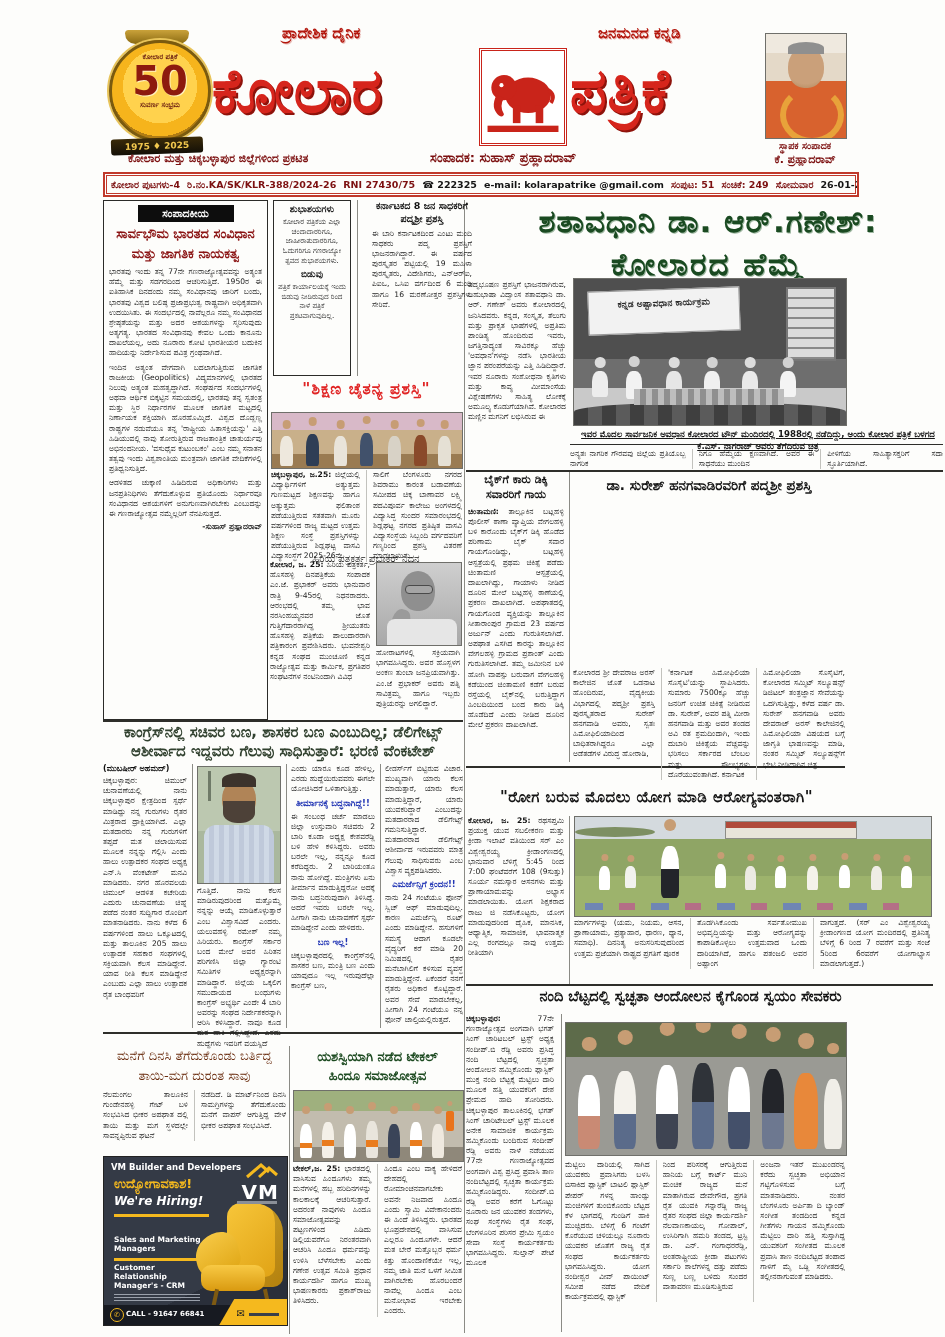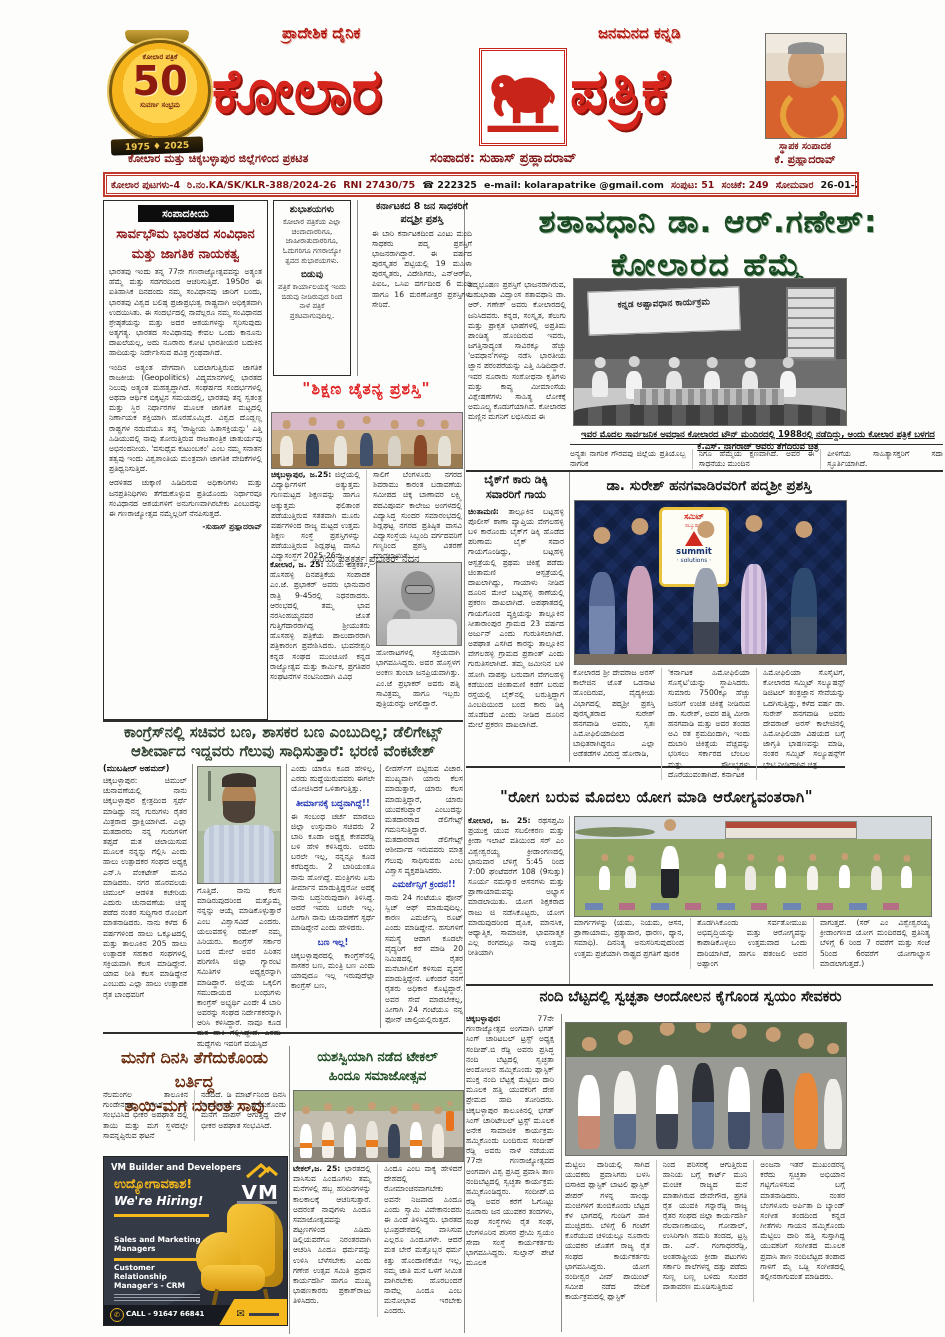--- a/index.html
+++ b/index.html
@@ -172,21 +172,21 @@
     <div class="bt">ಈ ಸಂಬಂಧ ಚರ್ಚೆ ಮಾಡಲು ಜಿಲ್ಲಾ ಉಸ್ತುವಾರಿ ಸಚಿವರು 2 ಬಾರಿ ಕೂಡಾ ಅಧ್ಯಕ್ಷ ಕೇಶವರೆಡ್ಡಿ ಬಳಿ ಹೇಳಿ ಕಳಿಸಿದ್ದರು. ಅವರು ಬರಲೇ ಇಲ್ಲ, ನನ್ನನ್ನೂ ಕೂಡ ಕರೆದಿದ್ದರು. 2 ಬಾರಿಯಂತೂ ನಾನು ಹೋಗಿದ್ದೆ. ಮಂತ್ರಿಗಳು ಏನು ತೀರ್ಮಾನ ಮಾಡುತ್ತಿದ್ದರೋ ಅದಕ್ಕೆ ನಾನು ಬದ್ಧನಿರುವುದಾಗಿ ತಿಳಿಸಿದ್ದೆ. ಅದರೆ ಇವರು ಬರಲೇ ಇಲ್ಲ. ಹೀಗಾಗಿ ನಾನು ಚುನಾವಣೆಗೆ ಸ್ಪರ್ಧೆ ಮಾಡಿದ್ದೇನೆ ಎಂದು ಹೇಳಿದರು.</div>
     <div class="ctr" style="font-size:8.5px;font-weight:bold;color:#2034b4;margin:3px 0;">ಬಣ ಇಲ್ಲ!</div>
     <div class="bt">ಚಿಕ್ಕಬಳ್ಳಾಪುರದಲ್ಲಿ ಕಾಂಗ್ರೆಸ್‌ನಲ್ಲಿ ಶಾಸಕರ ಬಣ, ಮಂತ್ರಿ ಬಣ ಎಂದು ಯಾವುದೂ ಇಲ್ಲ ಇರುವುದೆಲ್ಲಾ ಕಾಂಗ್ರೆಸ್ ಬಣ,</div>
   </div>
   <div class="abs" style="left:385px;top:764px;width:78px;">
     <div class="bt">ಲೀಡರ್ಸ್‌ಗೆ ಬಿಟ್ಟಿರುವ ವಿಚಾರ. ಮುಖ್ಯವಾಗಿ ಯಾರು ಕೆಲಸ ಮಾಡುತ್ತಾರೆ, ಯಾರು ಕೆಲಸ ಮಾಡುತ್ತಿದ್ದಾರೆ, ಯಾರು ಯುವಕರಿದ್ದಾರೆ ಎಂಬುದನ್ನು ಮತದಾರರಾದ ಡೆಲಿಗೇಟ್ಸ್ ಗಮನಿಸುತ್ತಿದ್ದಾರೆ. ಮತದಾರರಾದ ಡೆಲಿಗೇಟ್ಸ್ ಆಶೀರ್ವಾದ ಇರುವವರು ಮಾತ್ರ ಗೆಲುವು ಸಾಧಿಸುವರು ಎಂಬ ವಿಶ್ವಾಸ ವ್ಯಕ್ತಪಡಿಸಿದರು.</div>
     <div class="ctr" style="font-size:8.5px;font-weight:bold;color:#2034b4;margin:3px 0;">ಎಮರ್ಜೆನ್ಸಿಗೆ ಕ್ರಂದನ!!</div>
     <div class="bt">ನಾನು 24 ಗಂಟೆಯೂ ಫೋನ್ ಸ್ವಿಚ್ ಆಫ್ ಮಾಡುವುದಿಲ್ಲ. ಕಾರಣ ಎಮರ್ಜೆನ್ಸಿ ರೂಟ್ ಎಂದು ಮಾಡಿದ್ದೇನೆ. ಹಸುಗಳಿಗೆ ಸಮಸ್ಯೆ ಆದಾಗ ಕೂಡಲೇ ವೈದ್ಯರಿಗೆ ಕರೆ ಮಾಡಿ 20 ನಿಮಿಷದಲ್ಲಿ ರೈತರ ಮನೆಬಾಗಿಲಿಗೆ ಕಳಿಸುವ ವ್ಯವಸ್ಥೆ ಮಾಡುತ್ತಿದ್ದೇನೆ. ಏಕೆಂದರೆ ನನಗೆ ರೈತರು ಅಧಿಕಾರ ಕೊಟ್ಟಿದ್ದಾರೆ. ಅವರ ಸೇವೆ ಮಾಡಬೇಕಲ್ಲ, ಹೀಗಾಗಿ 24 ಗಂಟೆಯೂ ನನ್ನ ಫೋನ್ ಚಾಲ್ತಿಯಲ್ಲಿರುತ್ತದೆ.</div>
   </div>
 
-  <div class="abs ctr" style="left:103px;top:1046px;width:183px;font-size:16px;font-weight:bold;color:#6a2c0e;line-height:1.5;">
+  <div class="abs ctr" style="left:103px;top:1046px;width:183px;font-size:13px;font-weight:normal;color:#6a2c0e;line-height:1.5;">
     <div>ಮನೆಗೆ ದಿನಸಿ ತೆಗೆದುಕೊಂಡು ಬರ್ತಿದ್ದ</div>
     <div>ತಾಯಿ-ಮಗ ದುರಂತ ಸಾವು</div>
   </div>
   <div class="abs cols" style="left:103px;top:1090px;width:183px;">
     <div class="bt">ನೆಲಮಂಗಲ ತಾಲೂಕಿನ ಗುಂಡೇನಹಳ್ಳಿ ಗೇಟ್ ಬಳಿ ಸಂಭವಿಸಿದ ಭೀಕರ ಅಪಘಾತ ದಲ್ಲಿ ತಾಯಿ ಮತ್ತು ಮಗ ಸ್ಥಳದಲ್ಲೇ ಸಾವನ್ನಪ್ಪಿರುವ ಘಟನೆ</div>
     <div class="bt">ನಡೆದಿದೆ. ಡಿ ಮಾರ್ಟ್‌ನಿಂದ ದಿನಸಿ ಸಾಮಗ್ರಿಗಳನ್ನು ತೆಗೆದುಕೊಂಡು ಮನೆಗೆ ವಾಪಸ್ ಆಗುತ್ತಿದ್ದ ವೇಳೆ ಭೀಕರ ಅಪಘಾತ ಸಂಭವಿಸಿದೆ.</div>
   </div>
 
   <div class="abs" style="left:103px;top:1156px;width:183px;height:168px;background:linear-gradient(155deg,#343a46 0 70%,#2a2f3a 70% 100%);overflow:hidden;border:1px solid #222;">
     <div style="color:#fff;font-size:8.5px;font-weight:bold;padding:5px 0 0 7px;">VM Builder and Developers</div>
@@ -266,35 +266,20 @@
     <div class="bt">ನಿಗೂ ಹೆಮ್ಮೆಯ ಕ್ಷಣವಾಗಿದೆ. ಅವರ ಈ ಸಾಧನೆಯು ಮುಂದಿನ</div>
     <div class="bt">ಪೀಳಿಗೆಯ ಸಾಹಿತ್ಯಾಸಕ್ತರಿಗೆ ಸದಾ ಸ್ಫೂರ್ತಿಯಾಗಿದೆ.</div>
   </div>
 
   <div class="abs" style="left:468px;top:472px;width:96px;">
     <div class="ctr" style="font-size:11px;font-weight:bold;color:#141414;line-height:1.4;">ಬೈಕ್‌ಗೆ ಕಾರು ಡಿಕ್ಕಿ ಸವಾರರಿಗೆ ಗಾಯ</div>
     <div class="bt" style="margin-top:4px;"><span class="dl">ಚಿಂತಾಮಣಿ:</span> <span>ತಾಲ್ಲೂಕಿನ ಬಟ್ಲಹಳ್ಳಿ ಪೊಲೀಸ್ ಠಾಣಾ ವ್ಯಾಪ್ತಿಯ ವೇಗಲಹಳ್ಳಿ ಬಳಿ ಕಾರೊಂದು ಬೈಕ್‌ಗೆ ಡಿಕ್ಕಿ ಹೊಡೆದ ಪರಿಣಾಮ ಬೈಕ್ ಸವಾರ ಗಾಯಗೊಂಡಿದ್ದು, ಬಟ್ಲಹಳ್ಳಿ ಆಸ್ಪತ್ರೆಯಲ್ಲಿ ಪ್ರಥಮ ಚಿಕಿತ್ಸೆ ಪಡೆದು ಚಿಂತಾಮಣಿ ಆಸ್ಪತ್ರೆಯಲ್ಲಿ ದಾಖಲಾಗಿದ್ದು, ಗಾಯಾಳು ನೀಡಿದ ದೂರಿನ ಮೇಲೆ ಬಟ್ಲಹಳ್ಳಿ ಠಾಣೆಯಲ್ಲಿ ಪ್ರಕರಣ ದಾಖಲಾಗಿದೆ. ಅಪಘಾತದಲ್ಲಿ ಗಾಯಗೊಂಡ ವ್ಯಕ್ತಿಯನ್ನು ತಾಲ್ಲೂಕಿನ ಸೀತಾರಾಂಪುರ ಗ್ರಾಮದ 23 ವರ್ಷದ ಅರ್ಜುನ್ ಎಂದು ಗುರುತಿಸಲಾಗಿದೆ. ಅಪಘಾತ ಎಸಗಿದ ಕಾರನ್ನು ತಾಲ್ಲೂಕಿನ ವೇಗಲಹಳ್ಳಿ ಗ್ರಾಮದ ಪ್ರಶಾಂತ್ ಎಂದು ಗುರುತಿಸಲಾಗಿದೆ. ತಮ್ಮ ಜಮೀನಿನ ಬಳಿ ಹೋಗಿ ವಾಪಸ್ಸು ಬರುವಾಗ ವೇಗಲಹಳ್ಳಿ ಕಡೆಯಿಂದ ಚಿಂತಾಮಣಿ ಕಡೆಗೆ ಬರುವ ರಸ್ತೆಯಲ್ಲಿ ಬೈಕ್‌ನಲ್ಲಿ ಬರುತ್ತಿದ್ದಾಗ ಹಿಂಬದಿಯಿಂದ ಬಂದ ಕಾರು ಡಿಕ್ಕಿ ಹೊಡೆದಿದೆ ಎಂದು ನೀಡಿದ ದೂರಿನ ಮೇಲೆ ಪ್ರಕರಣ ದಾಖಲಾಗಿದೆ.</span></div>
   </div>
 
   <div class="abs ctr" style="left:573px;top:477px;width:272px;font-size:13.5px;font-weight:bold;color:#141414;">ಡಾ. ಸುರೇಶ್ ಹನಗವಾಡಿರವರಿಗೆ ಪದ್ಮಶ್ರೀ ಪ್ರಶಸ್ತಿ</div>
-  <div class="ph" style="left:574px;top:500px;width:271px;height:163px;background:repeating-linear-gradient(45deg,#2e3f5c 0 10px,#38496a 10px 20px),repeating-linear-gradient(-45deg,#2e3f5c 0 10px,#3a4c6e 10px 20px);background-blend-mode:overlay;">
-    <div class="abs ctr" style="left:84px;top:6px;width:64px;height:74px;background:#fdfdf6;border:3px solid #e8c23a;border-radius:6px;">
-      <div style="font-size:8px;font-weight:bold;color:#d02a1e;margin-top:2px;">ಸಮಿಟ್</div>
-      <div style="font-size:5px;color:#d02a1e;">ಸಲ್ಯೂಷನ್ಸ್</div>
-      <div style="margin:2px auto 0;width:0;height:0;border-left:9px solid transparent;border-right:9px solid transparent;border-bottom:15px solid #d02a1e;"></div>
-      <div style="font-size:8.5px;font-weight:bold;color:#16336e;">summit</div>
-      <div style="font-size:6px;color:#16336e;">· solutions ·</div>
-    </div>
-    <i class="pn" style="left:14px;bottom:6px;width:26px;height:86px;background:linear-gradient(#5a6b96 0 40%,#7586ae 40%);"></i>
-    <i class="pn" style="left:52px;bottom:6px;width:26px;height:92px;background:#c9a0b8;"></i>
-    <i class="pn" style="left:118px;bottom:6px;width:26px;height:90px;background:linear-gradient(#9aa2b0 0 60%,#3e4452 60%);"></i>
-    <i class="pn" style="left:166px;bottom:6px;width:26px;height:94px;background:repeating-linear-gradient(90deg,#d8c6e2 0 4px,#c0aed2 4px 8px);"></i>
-    <i class="pn" style="left:216px;bottom:6px;width:26px;height:90px;background:linear-gradient(#2e4a6e 0 55%,#44566e 55%);"></i>
-    <div class="abs" style="left:0;bottom:0;width:100%;height:10px;background:#7a6f60;"></div>
-  </div>
   <div class="abs cols" style="left:573px;top:668px;width:272px;">
     <div class="bt">ಕೋಲಾರದ ಶ್ರೀ ದೇವರಾಜ ಅರಸ್ ಕಾಲೇಜಿನ ಜೊತೆ ಒಡನಾಟ ಹೊಂದಿರುವ, ವೈದ್ಯಕೀಯ ವಿಭಾಗದಲ್ಲಿ ಪದ್ಮಶ್ರೀ ಪ್ರಶಸ್ತಿ ಪುರಸ್ಕೃತರಾದ ಸುರೇಶ್ ಹನಗವಾಡಿ ಅವರು, ಸ್ವತಃ ಹಿಮೋಫಿಲಿಯಾದಿಂದ ಬಾಧಿತರಾಗಿದ್ದರೂ ಎಲ್ಲಾ ಅಡೆತಡೆಗಳ ವಿರುದ್ಧ ಹೋರಾಡಿ,</div>
     <div class="bt">'ಕರ್ನಾಟಕ ಹಿಮೋಫಿಲಿಯಾ ಸೊಸೈಟಿ'ಯನ್ನು ಸ್ಥಾಪಿಸಿದರು. ಸುಮಾರು 7500ಕ್ಕೂ ಹೆಚ್ಚು ಜನರಿಗೆ ಉಚಿತ ಚಿಕಿತ್ಸೆ ನೀಡಿರುವ ಡಾ. ಸುರೇಶ್, ಅವರ ಪತ್ನಿ ಮೀರಾ ಹನಗವಾಡಿ ಮತ್ತು ಅವರ ತಂಡದ ಅವಿ ರತ ಶ್ರಮದಿಂದಾಗಿ, ಇಂದು ದುಬಾರಿ ಚಿಕಿತ್ಸೆಯ ವೆಚ್ಚವನ್ನು ಭರಿಸಲು ಸರ್ಕಾರದ ಬೆಂಬಲ ಮತ್ತು ಸೌಲಭ್ಯಗಳು ದೊರೆಯುವಂತಾಗಿದೆ. ಕರ್ನಾಟಕ</div>
     <div class="bt">ಹಿಮೋಫಿಲಿಯಾ ಸೊಸೈಟಿಗೆ, ಕೋಲಾರದ ಸಮ್ಮಿಟ್ ಸಲ್ಯೂಷನ್ಸ್ ಡಿಜಿಟಲ್ ತಂತ್ರಜ್ಞಾನ ಸೇವೆಯನ್ನು ಒದಗಿಸುತ್ತಿದ್ದು, ಕಳೆದ ವರ್ಷ ಡಾ. ಸುರೇಶ್ ಹನಗವಾಡಿ ಅವರು ದೇವರಾಜ್ ಅರಸ್ ಕಾಲೇಜಿನಲ್ಲಿ ಹಿಮೋಫಿಲಿಯಾ ವಿಷಯದ ಬಗ್ಗೆ ಜಾಗೃತಿ ಭಾಷಣವನ್ನು ಮಾಡಿ, ನಂತರ ಸಮ್ಮಿಟ್ ಸಲ್ಯೂಷನ್ಸ್‌ಗೆ ಭೇಟಿ ನೀಡಿದಾಗಿನ ಚಿತ್ರ.</div>
   </div>
 
   <div class="abs ctr" style="left:468px;top:788px;width:377px;font-size:15px;font-weight:bold;color:#141414;letter-spacing:.5px;">"ರೋಗ ಬರುವ ಮೊದಲು ಯೋಗ ಮಾಡಿ ಆರೋಗ್ಯವಂತರಾಗಿ"</div>
   <div class="bt abs" style="left:468px;top:816px;width:96px;"><span class="dl">ಕೋಲಾರ, ಜ. 25:</span> <span>ರಥಸಪ್ತಮಿ ಪ್ರಯುಕ್ತ ಯುವ ಸಬಲೀಕರಣ ಮತ್ತು ಕ್ರೀಡಾ ಇಲಾಖೆ ವತಿಯಿಂದ ಸರ್ ಎಂ ವಿಶ್ವೇಶ್ವರಯ್ಯ ಕ್ರೀಡಾಂಗಣದಲ್ಲಿ ಭಾನುವಾರ ಬೆಳಿಗ್ಗೆ 5:45 ರಿಂದ 7:00 ಘಂಟೆವರೆಗೆ 108 (9ಸುತ್ತು) ಸೂರ್ಯ ನಮಸ್ಕಾರ ಆಸನಗಳು ಮತ್ತು ಪ್ರಾಣಾಯಾಮವನ್ನು ಅಭ್ಯಾಸ ಮಾಡಲಾಯಿತು. ಯೋಗ ಶಿಕ್ಷಕರಾದ ರಾಜು ಜಿ ನಡೆಸಿಕೊಟ್ಟರು, ಯೋಗ ಮಾಡುವುದರಿಂದ ದೈಹಿಕ, ಮಾನಸಿಕ, ಆಧ್ಯಾತ್ಮಿಕ, ಸಾಮಾಜಿಕ, ಭಾವನಾತ್ಮಕ ಎಲ್ಲ ರಂಗದಲ್ಲೂ ನಾವು ಉತ್ತಮ ರೀತಿಯಾಗಿ</span></div>
   <div class="ph" style="left:574px;top:816px;width:356px;height:99px;background:linear-gradient(#d4dade 0 22%,#8fa565 22% 60%,#9db36c 60% 100%);">
     <div class="abs" style="left:150px;top:4px;width:130px;height:16px;background:linear-gradient(#b04a3a 0 40%,#e8e4da 40%);border:1px solid #8d8d88;"></div>

